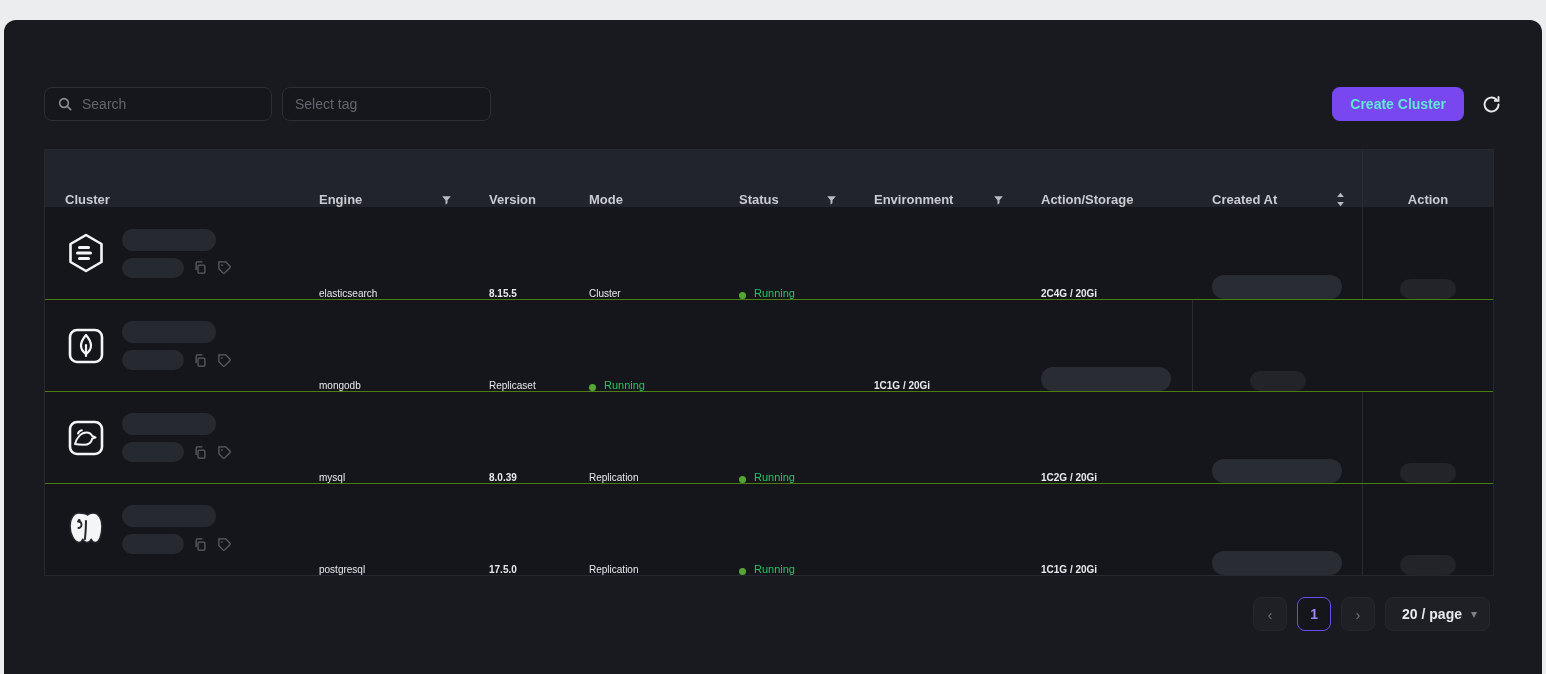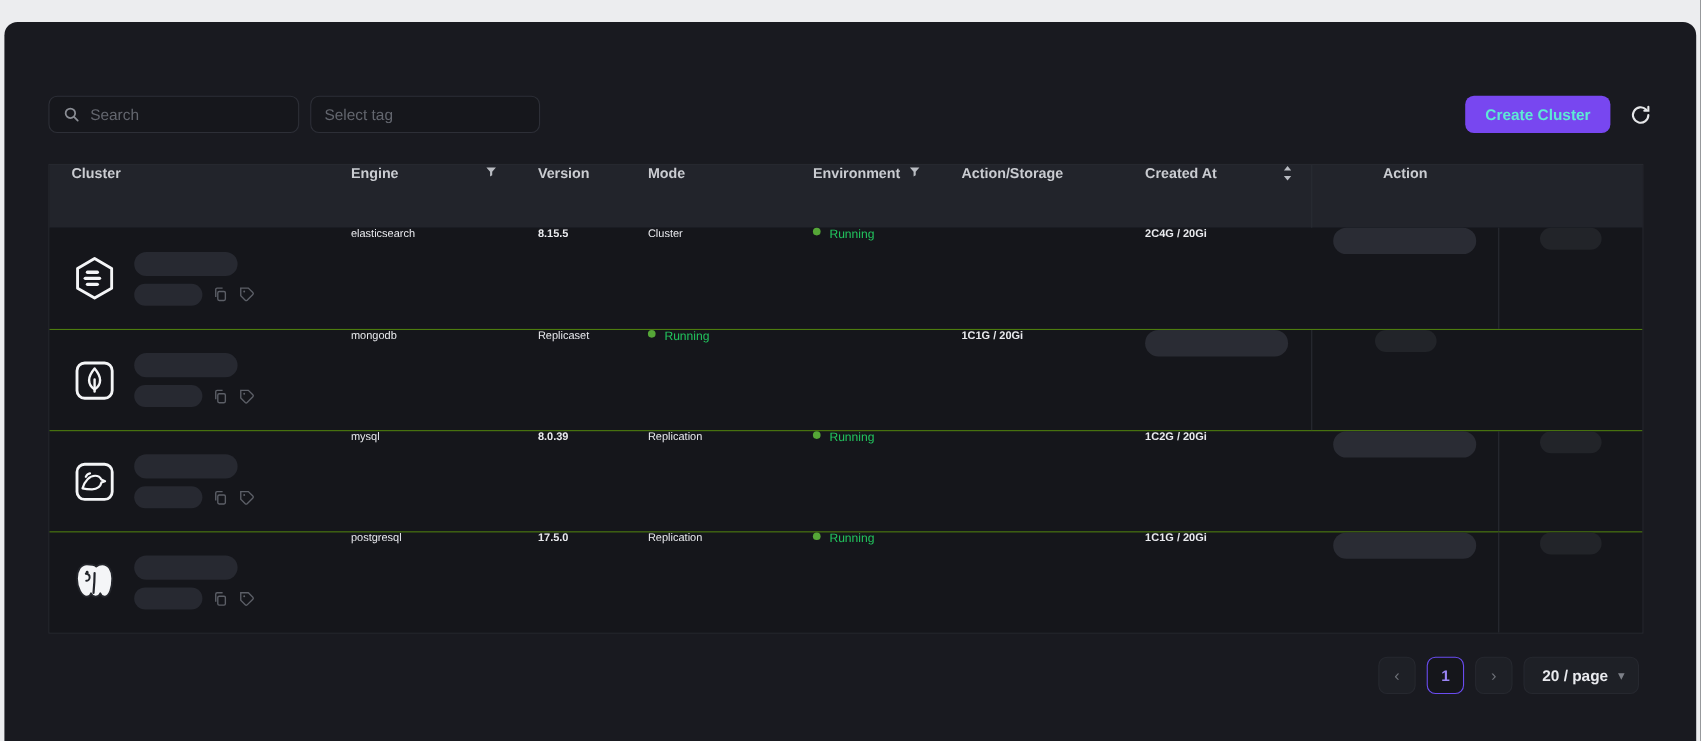--- a/index.html
+++ b/index.html
@@ -56,21 +56,21 @@
     display:grid;
     grid-template-columns:254px 170px 100px 150px 135px 167px 171px 170px auto;
   }
   .thead {
     background:#22242b; height:57px;
   }
   .thead .cell {
     color:#caccd1; font-size:13px; font-weight:700;
   }
   .cell {
-    display:flex; align-items:flex-start; padding-left:20px;
+    display:flex; align-items:flex-end; padding-left:20px;
   }
   .cell .hicon { margin-left:auto; margin-right:16px; cursor:pointer; display:flex; flex-direction:column; align-items:center; }
   .action-col { justify-content:center; padding-left:0; border-left:1px solid #2a2c34; }
   .tbody .row {
     height:92px; background:#15161b;
     border-top:1px solid #4d7c0f;
   }
   .tbody .row:first-child { border-top:none; }
   .cell-text { color:#e9eaee; font-size:10px; }
   .bold { font-weight:700; }
@@ -154,20 +154,28 @@
             </svg>
           </span>
       </div>
       <div class="cell">
           <span>Version</span>
         </div>
       <div class="cell">
           <span>Mode</span>
         </div>
       <div class="cell">
+        <span>Status</span>
+        <span class="hicon">
+            <svg width="13" height="13" viewBox="0 0 24 24" fill="#b9bcc2">
+              <path d="M4 4h16l-6.2 7.4v5.8l-3.6 2V11.4z"></path>
+            </svg>
+          </span>
+      </div>
+      <div class="cell">
         <span>Environment</span>
         <span class="hicon">
             <svg width="13" height="13" viewBox="0 0 24 24" fill="#b9bcc2">
               <path d="M4 4h16l-6.2 7.4v5.8l-3.6 2V11.4z"></path>
             </svg>
           </span>
       </div>
       <div class="cell">
           <span>Action/Storage</span>
         </div>

